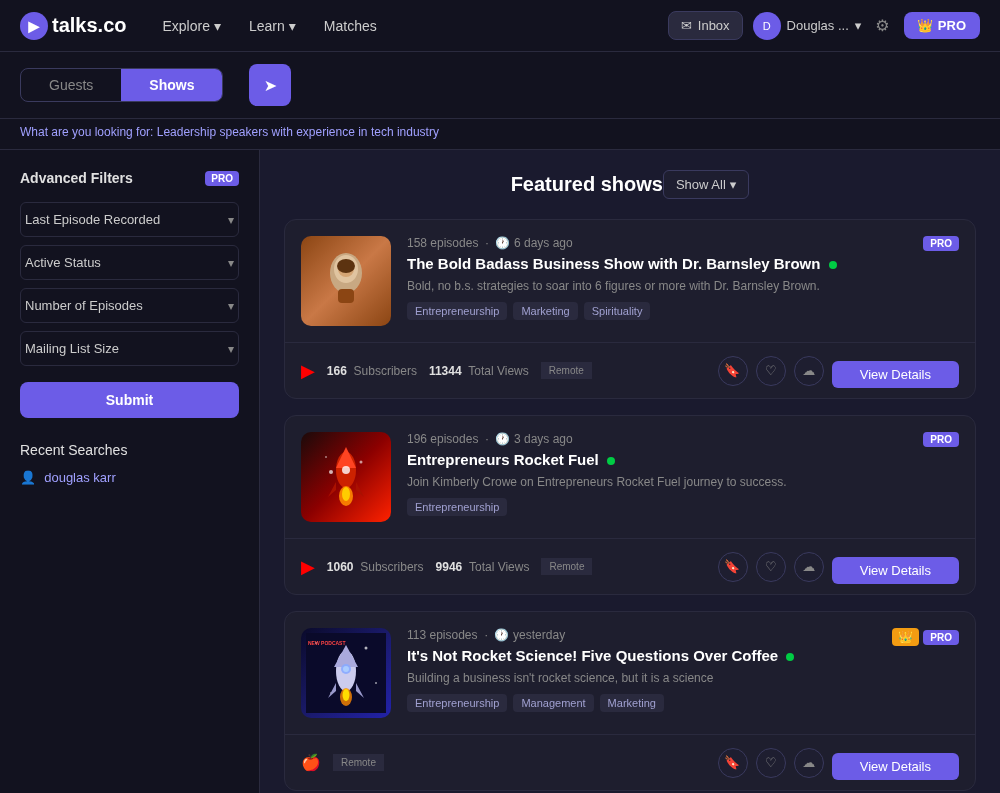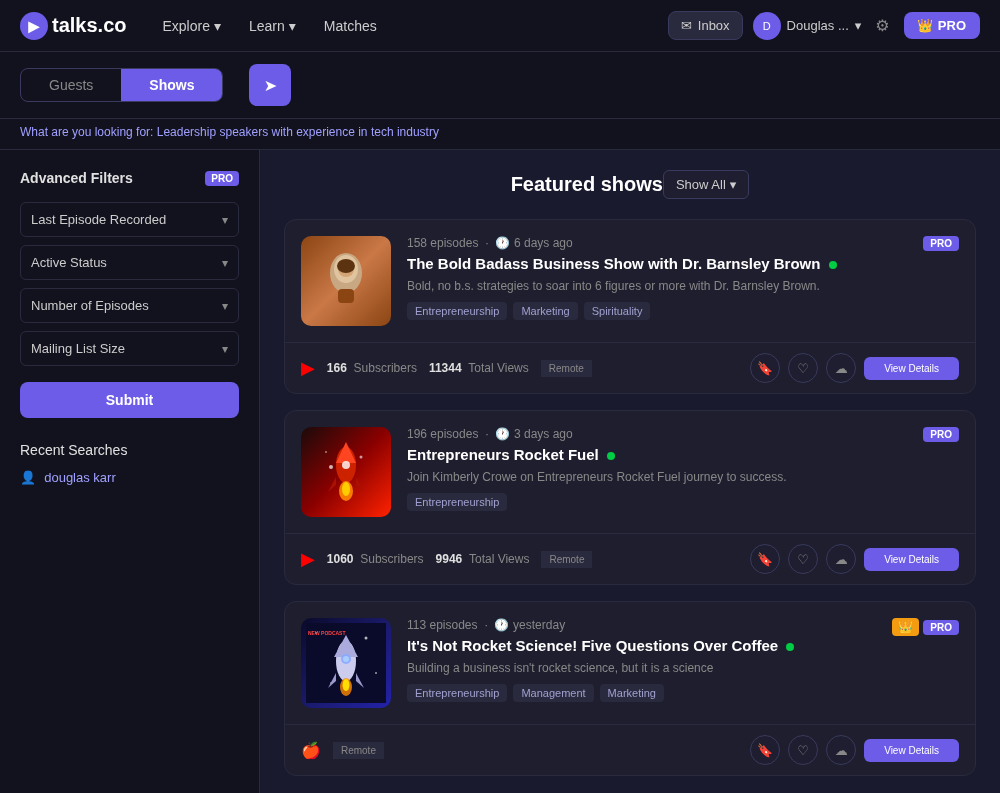--- a/index.html
+++ b/index.html
@@ -216,21 +216,21 @@
       border-radius: 4px;
       color: #fff;
       font-size: 10px;
       font-weight: 700;
       padding: 2px 6px;
     }
     .filter-item {
       display: flex;
       align-items: center;
       justify-content: space-between;
-      padding: 9px 10px;
+      padding: 9px 4px;
       border: 1px solid #2a2a3e;
       border-radius: 6px;
       margin-bottom: 8px;
       cursor: pointer;
       font-size: 13px;
       color: #ccc;
     }
     .chevron { color: #888; font-size: 12px; }
     .submit-btn {
       width: 100%;
@@ -444,24 +444,25 @@
       align-items: center;
       justify-content: center;
       cursor: pointer;
       font-size: 13px;
     }
     .view-details-btn {
       background: #6c5ce7;
       border: none;
       border-radius: 6px;
       color: #fff;
-      padding: 6px 20px;
-      font-size: 10px;
+      padding: 6px 28px;
+      font-size: 13px;
       font-weight: 500;
       cursor: pointer;
+      margin-top: 8px;
     }
   </style>
 </head>
 <body>
 
 <nav class="navbar">
   <div class="logo">
     <div class="logo-icon">▶</div>
     <span>talks.co</span>
   </div>

